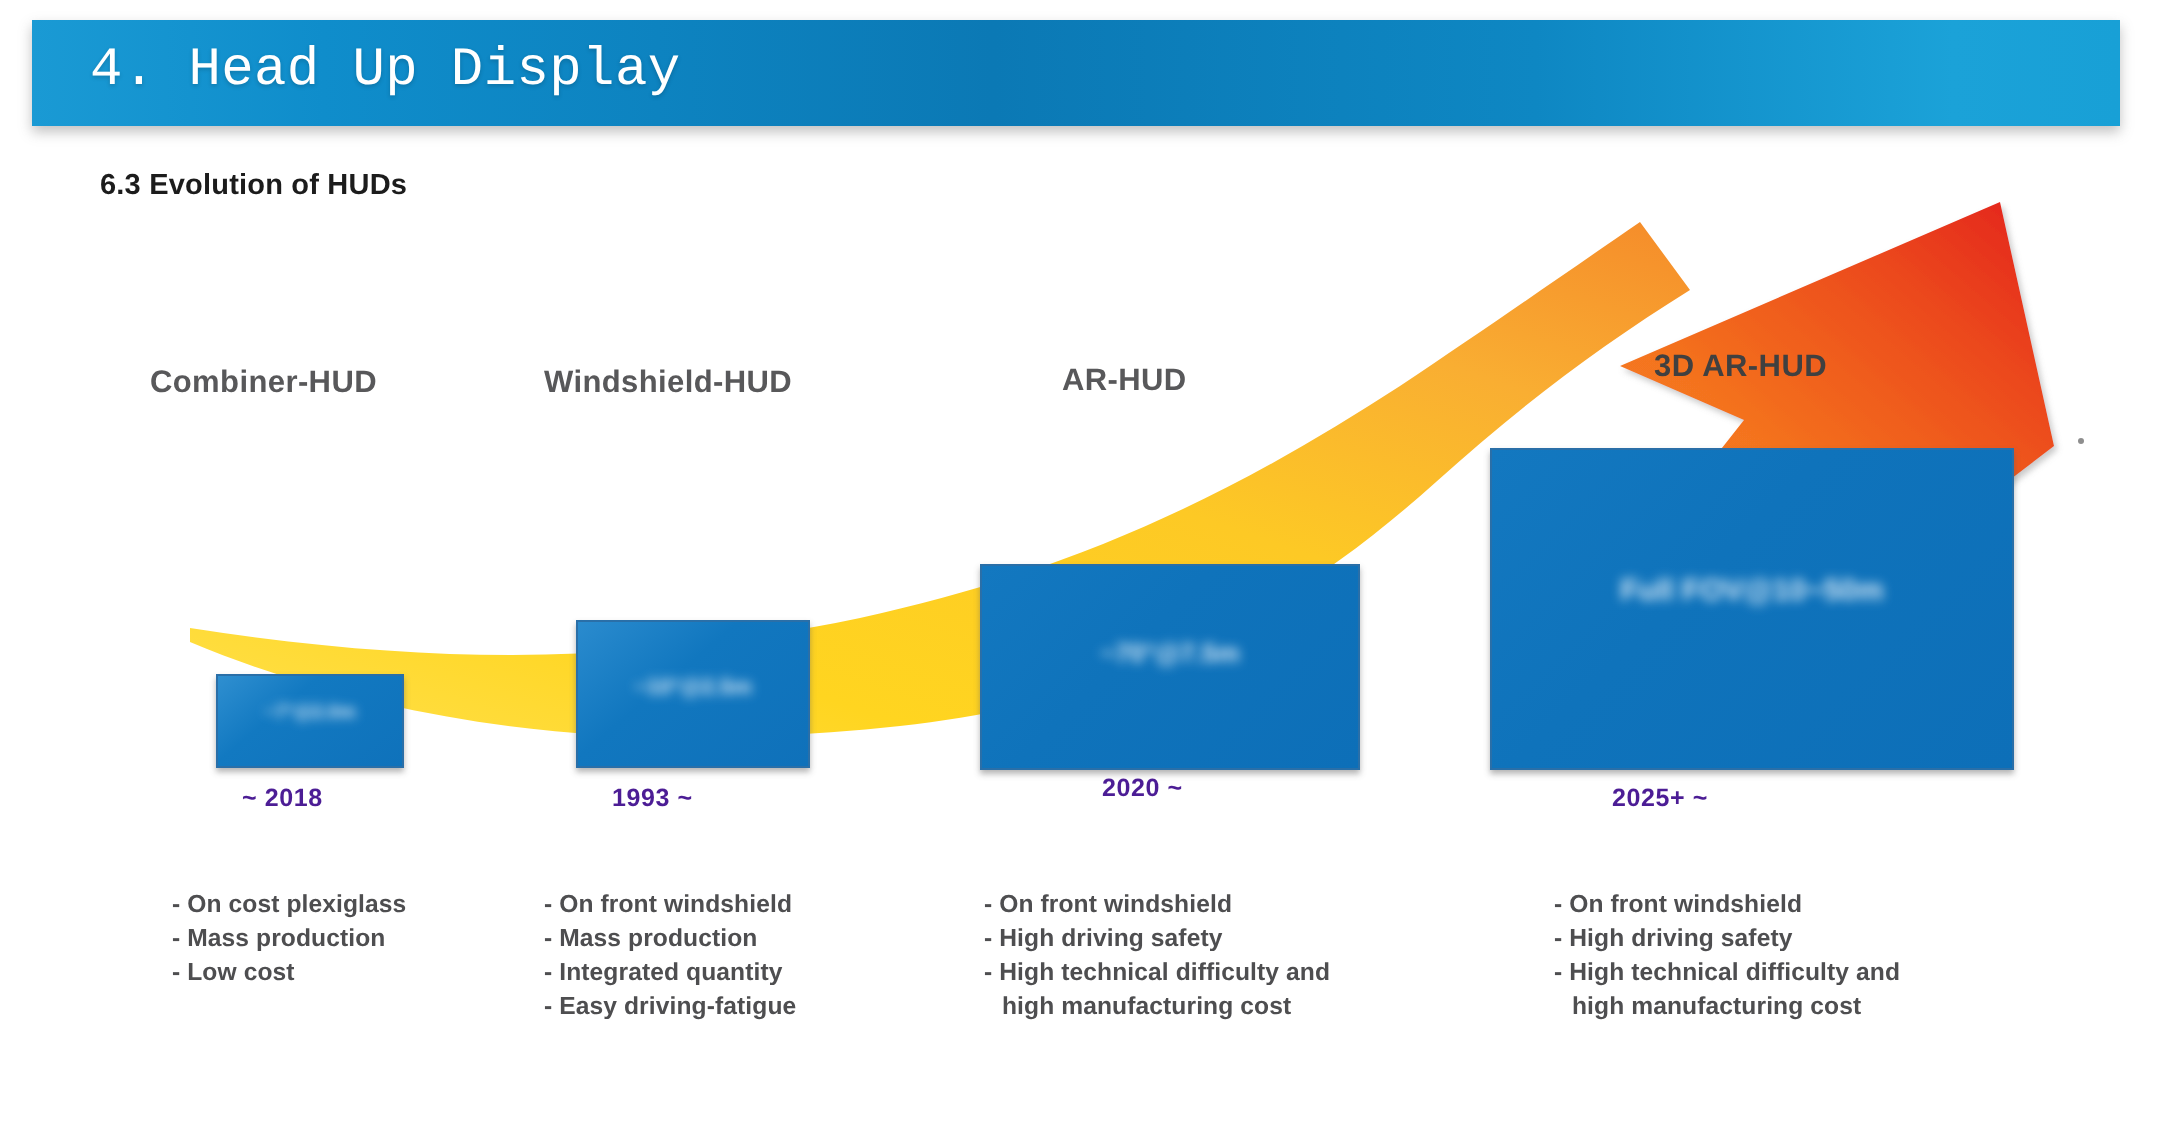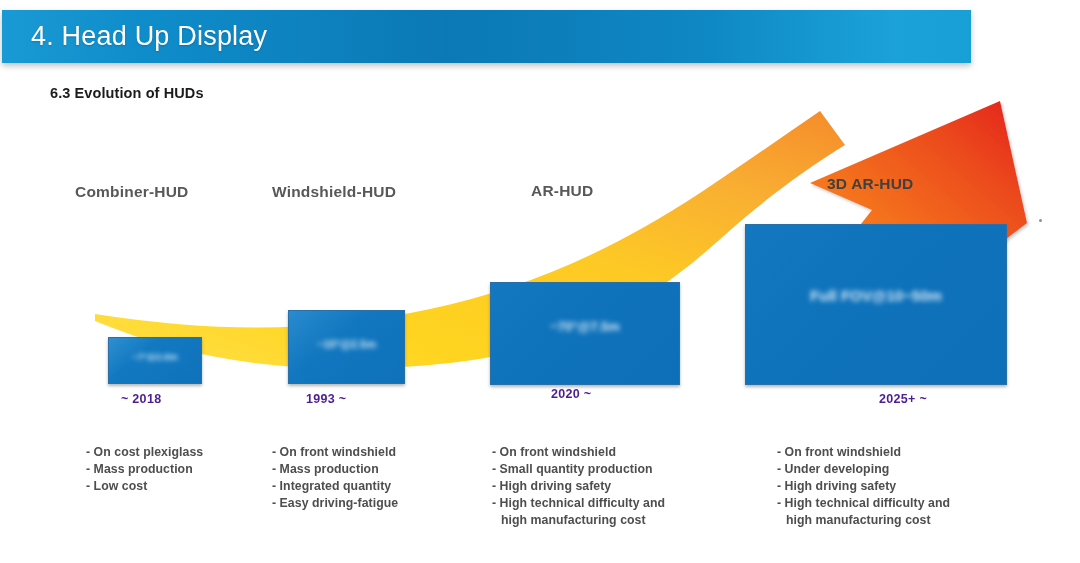--- a/index.html
+++ b/index.html
@@ -12,32 +12,33 @@
     height: 563px;
     position: relative;
     overflow: hidden;
     font-family: "Liberation Sans", sans-serif;
     -webkit-font-smoothing: antialiased;
   }
 
   
   .header-bar {
     position: absolute;
-    left: 2px;
+    left: 16px;
     top: 10px;
-    width: 969px;
+    width: 1044px;
     height: 53px;
     background: linear-gradient(to right,
                 #1a9ad4 0%,
                 #0f8dcb 14%,
                 #0b79b5 46%,
                 #0e87c3 72%,
                 #1ba2d8 92%,
                 #18a0d6 100%);
     box-shadow: 0 3px 6px rgba(120,120,120,0.45);
+    font-family: Liberation Mono, monospace;
   }
   .header-title {
     position: absolute;
     left: 29px;
     top: 11px;
     font-size: 27px;
     font-weight: 400;
     color: #ffffff;
     letter-spacing: 0.2px;
     white-space: nowrap;
@@ -142,21 +143,21 @@
     position: absolute;
     font-size: 12.5px;
     font-weight: bold;
     color: #4c1d95;
     white-space: nowrap;
     letter-spacing: 0.3px;
   }
   .year-0 { left: 121px; top: 392px; }
   .year-1 { left: 306px; top: 392px; }
   .year-2 { left: 551px; top: 387px; }
-  .year-3 { left: 879px; top: 392px; text-align: center; }
+  .year-3 { left: 806px; top: 392px; text-align: center; }
 
   
   .bullets {
     position: absolute;
     font-size: 12.3px;
     font-weight: bold;
     color: #4e4e50;
     line-height: 16.9px;
     letter-spacing: 0.05px;
   }
@@ -259,26 +260,24 @@
     <div class="bline">- Low cost</div>
   </div>
 <div class="bullets bul-1">
     <div class="bline">- On front windshield</div>
     <div class="bline">- Mass production</div>
     <div class="bline">- Integrated quantity</div>
     <div class="bline">- Easy driving-fatigue</div>
   </div>
 <div class="bullets bul-2">
     <div class="bline">- On front windshield</div>
-    <div class="bline">- Small quantity production</div>
     <div class="bline">- High driving safety</div>
     <div class="bline">- High technical difficulty and</div>
     <div class="bline cont">high manufacturing cost</div>
   </div>
 <div class="bullets bul-3">
     <div class="bline">- On front windshield</div>
-    <div class="bline">- Under developing</div>
     <div class="bline">- High driving safety</div>
     <div class="bline">- High technical difficulty and</div>
     <div class="bline cont">high manufacturing cost</div>
   </div>
 
 <div class="dot-mark"></div>
 
 </body></html>

